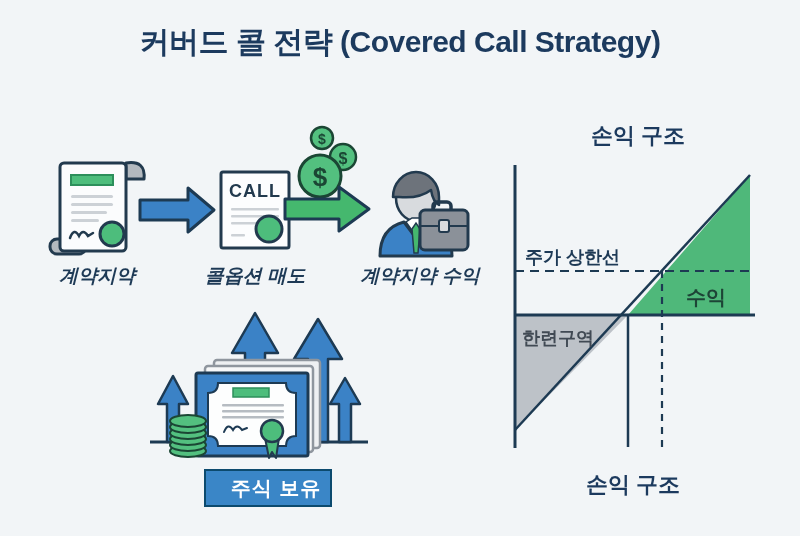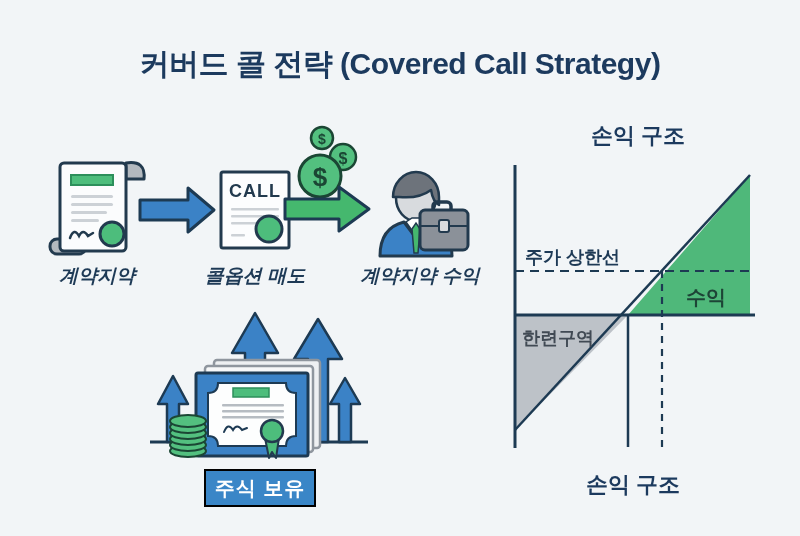--- a/index.html
+++ b/index.html
@@ -8,42 +8,43 @@
     background:#e8ebee;
   }
   #canvas{
     position:relative;
     width:800px;height:536px;
     background:#f2f5f7;
     overflow:hidden;
   }
   .abs{position:absolute;}
   #main-title{
-    top:44px;left:0;width:800px;
+    top:22px;left:0;width:800px;
     text-align:center;
     font-size:30px;font-weight:700;
     color:#1c3a5e;
     letter-spacing:-0.5px;
   }
   .step-label{
     top:263px;
     text-align:center;
     font-size:19px;font-weight:700;
     color:#1e3a56;
     font-style:italic;
   }
   #stock-badge{
     left:204px;top:469px;
     width:108px;height:34px;
     background:#3a86c7;
-    border:2px solid #000000;
+    border:2px solid #0c4a6e;
     color:#ffffff;
     font-size:20px;font-weight:700;
     text-align:center;line-height:34px;
     letter-spacing:1px;
+    padding-left:16px;
   }
   svg text{font-family:"Liberation Sans","DejaVu Sans",sans-serif;}
 </style>
 </head>
 <body>
 
 <div id="canvas">
 
   <div id="main-title" class="abs">커버드 콜 전략 (Covered Call Strategy)</div>
 

